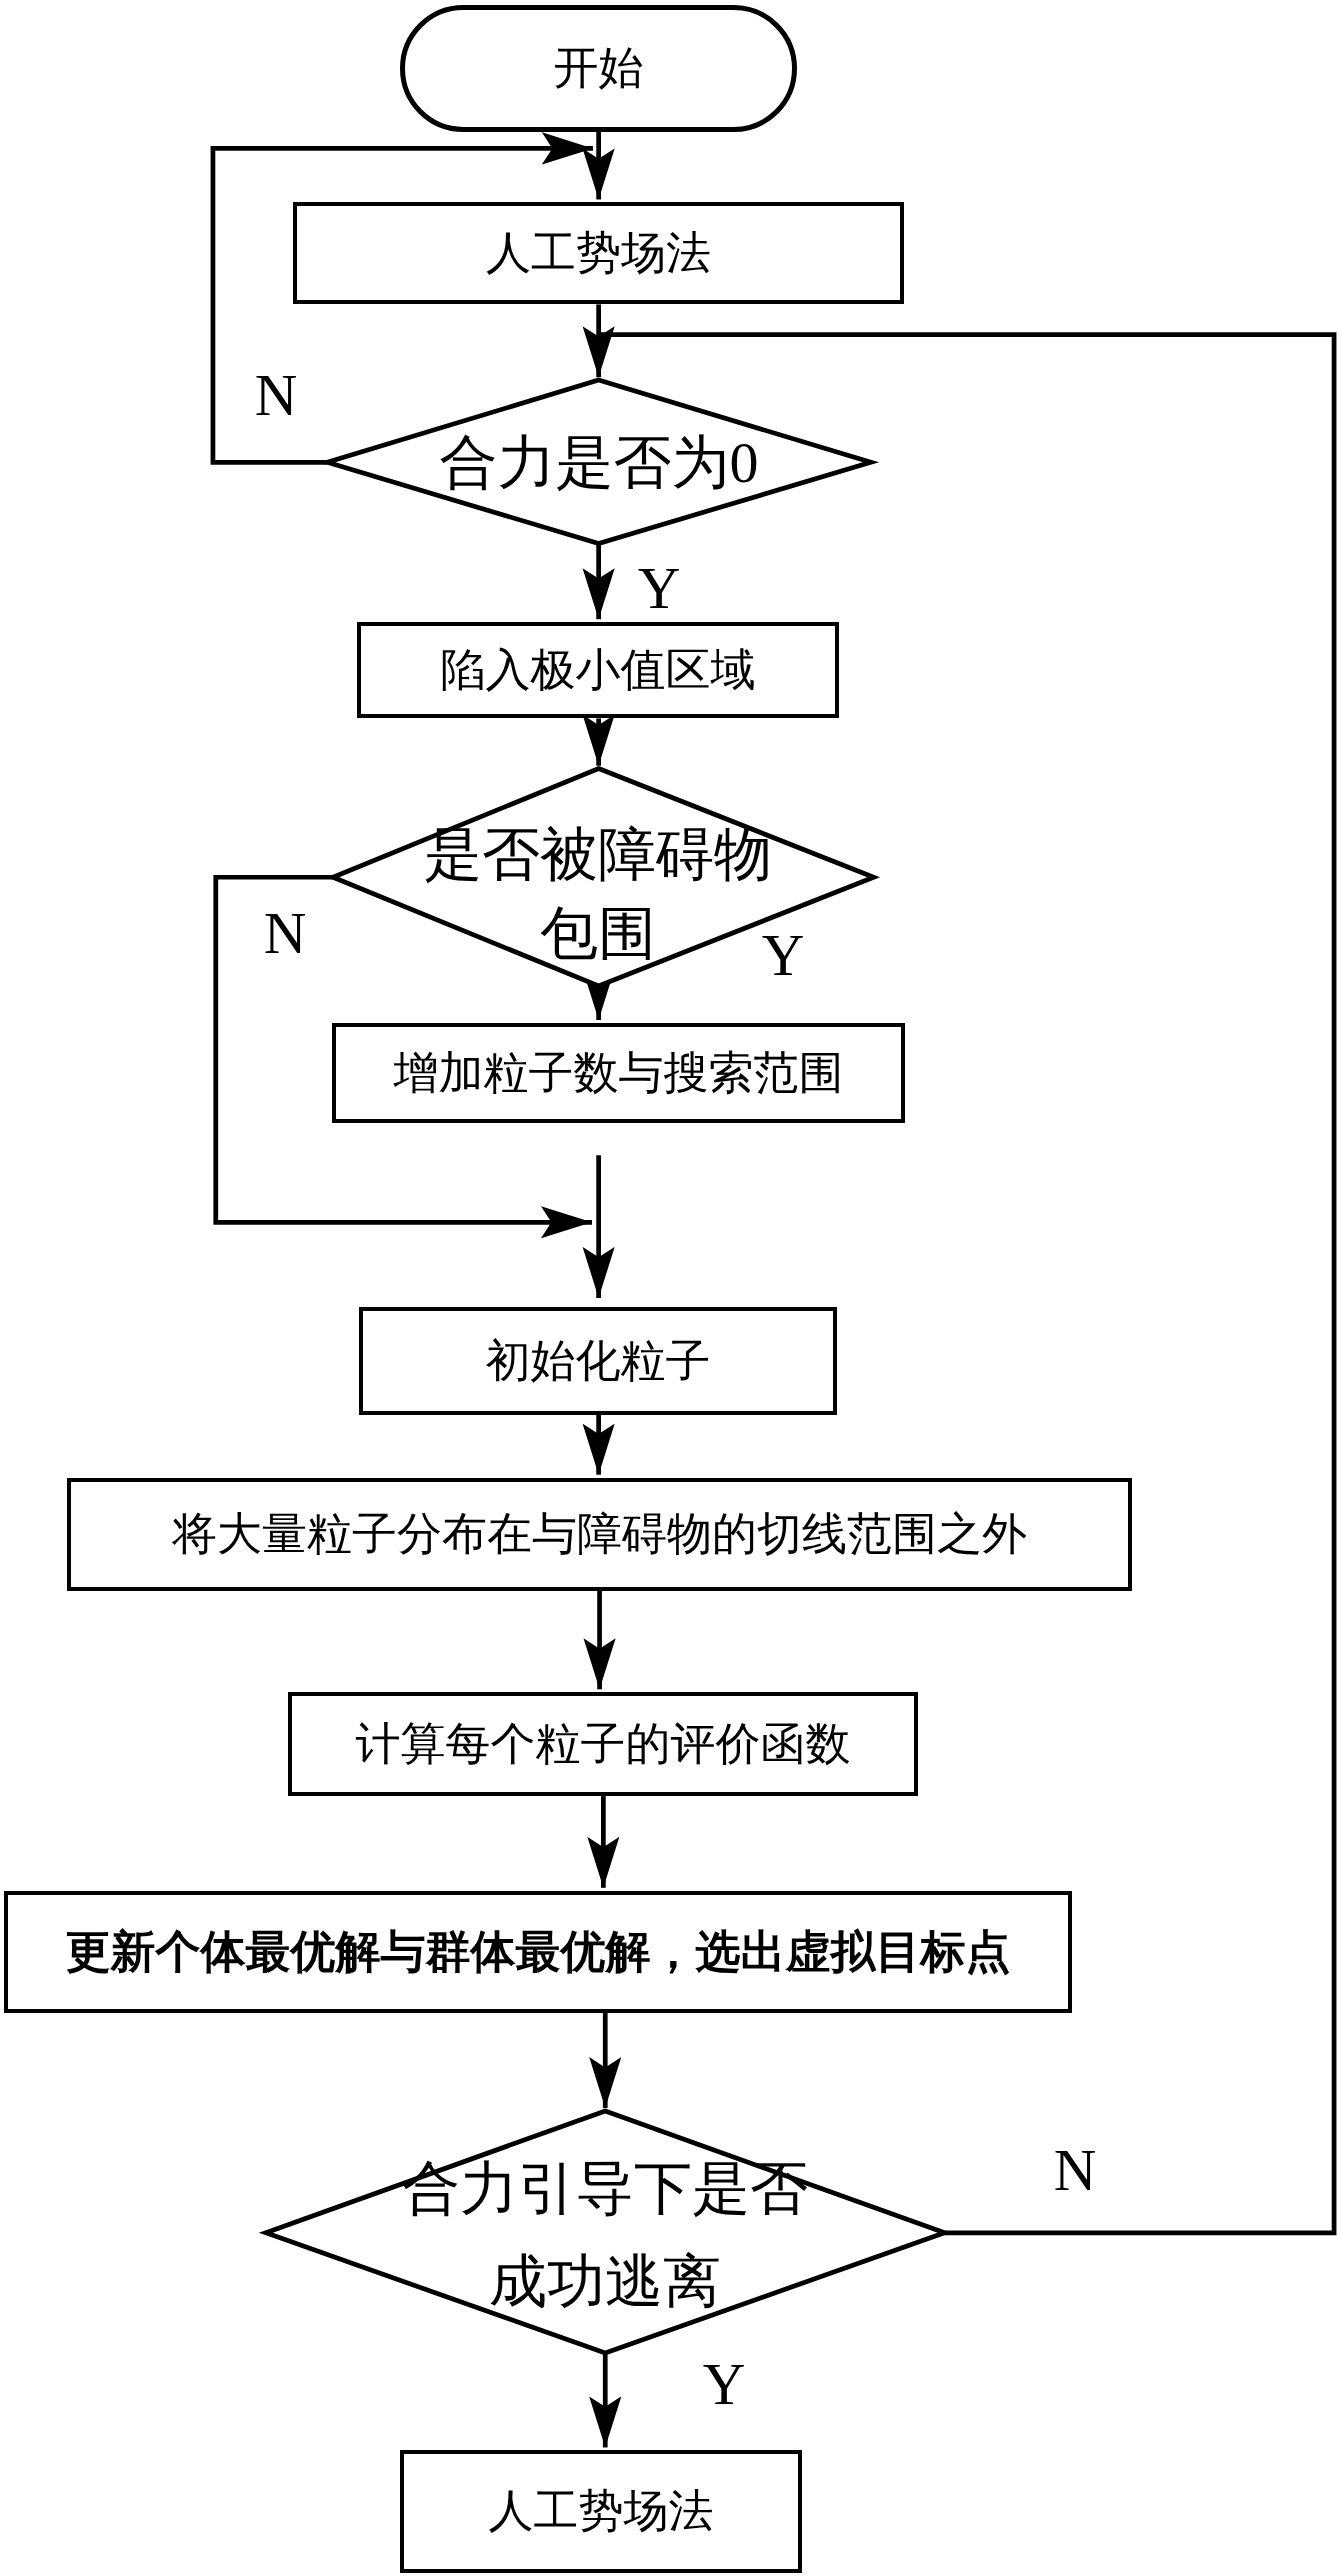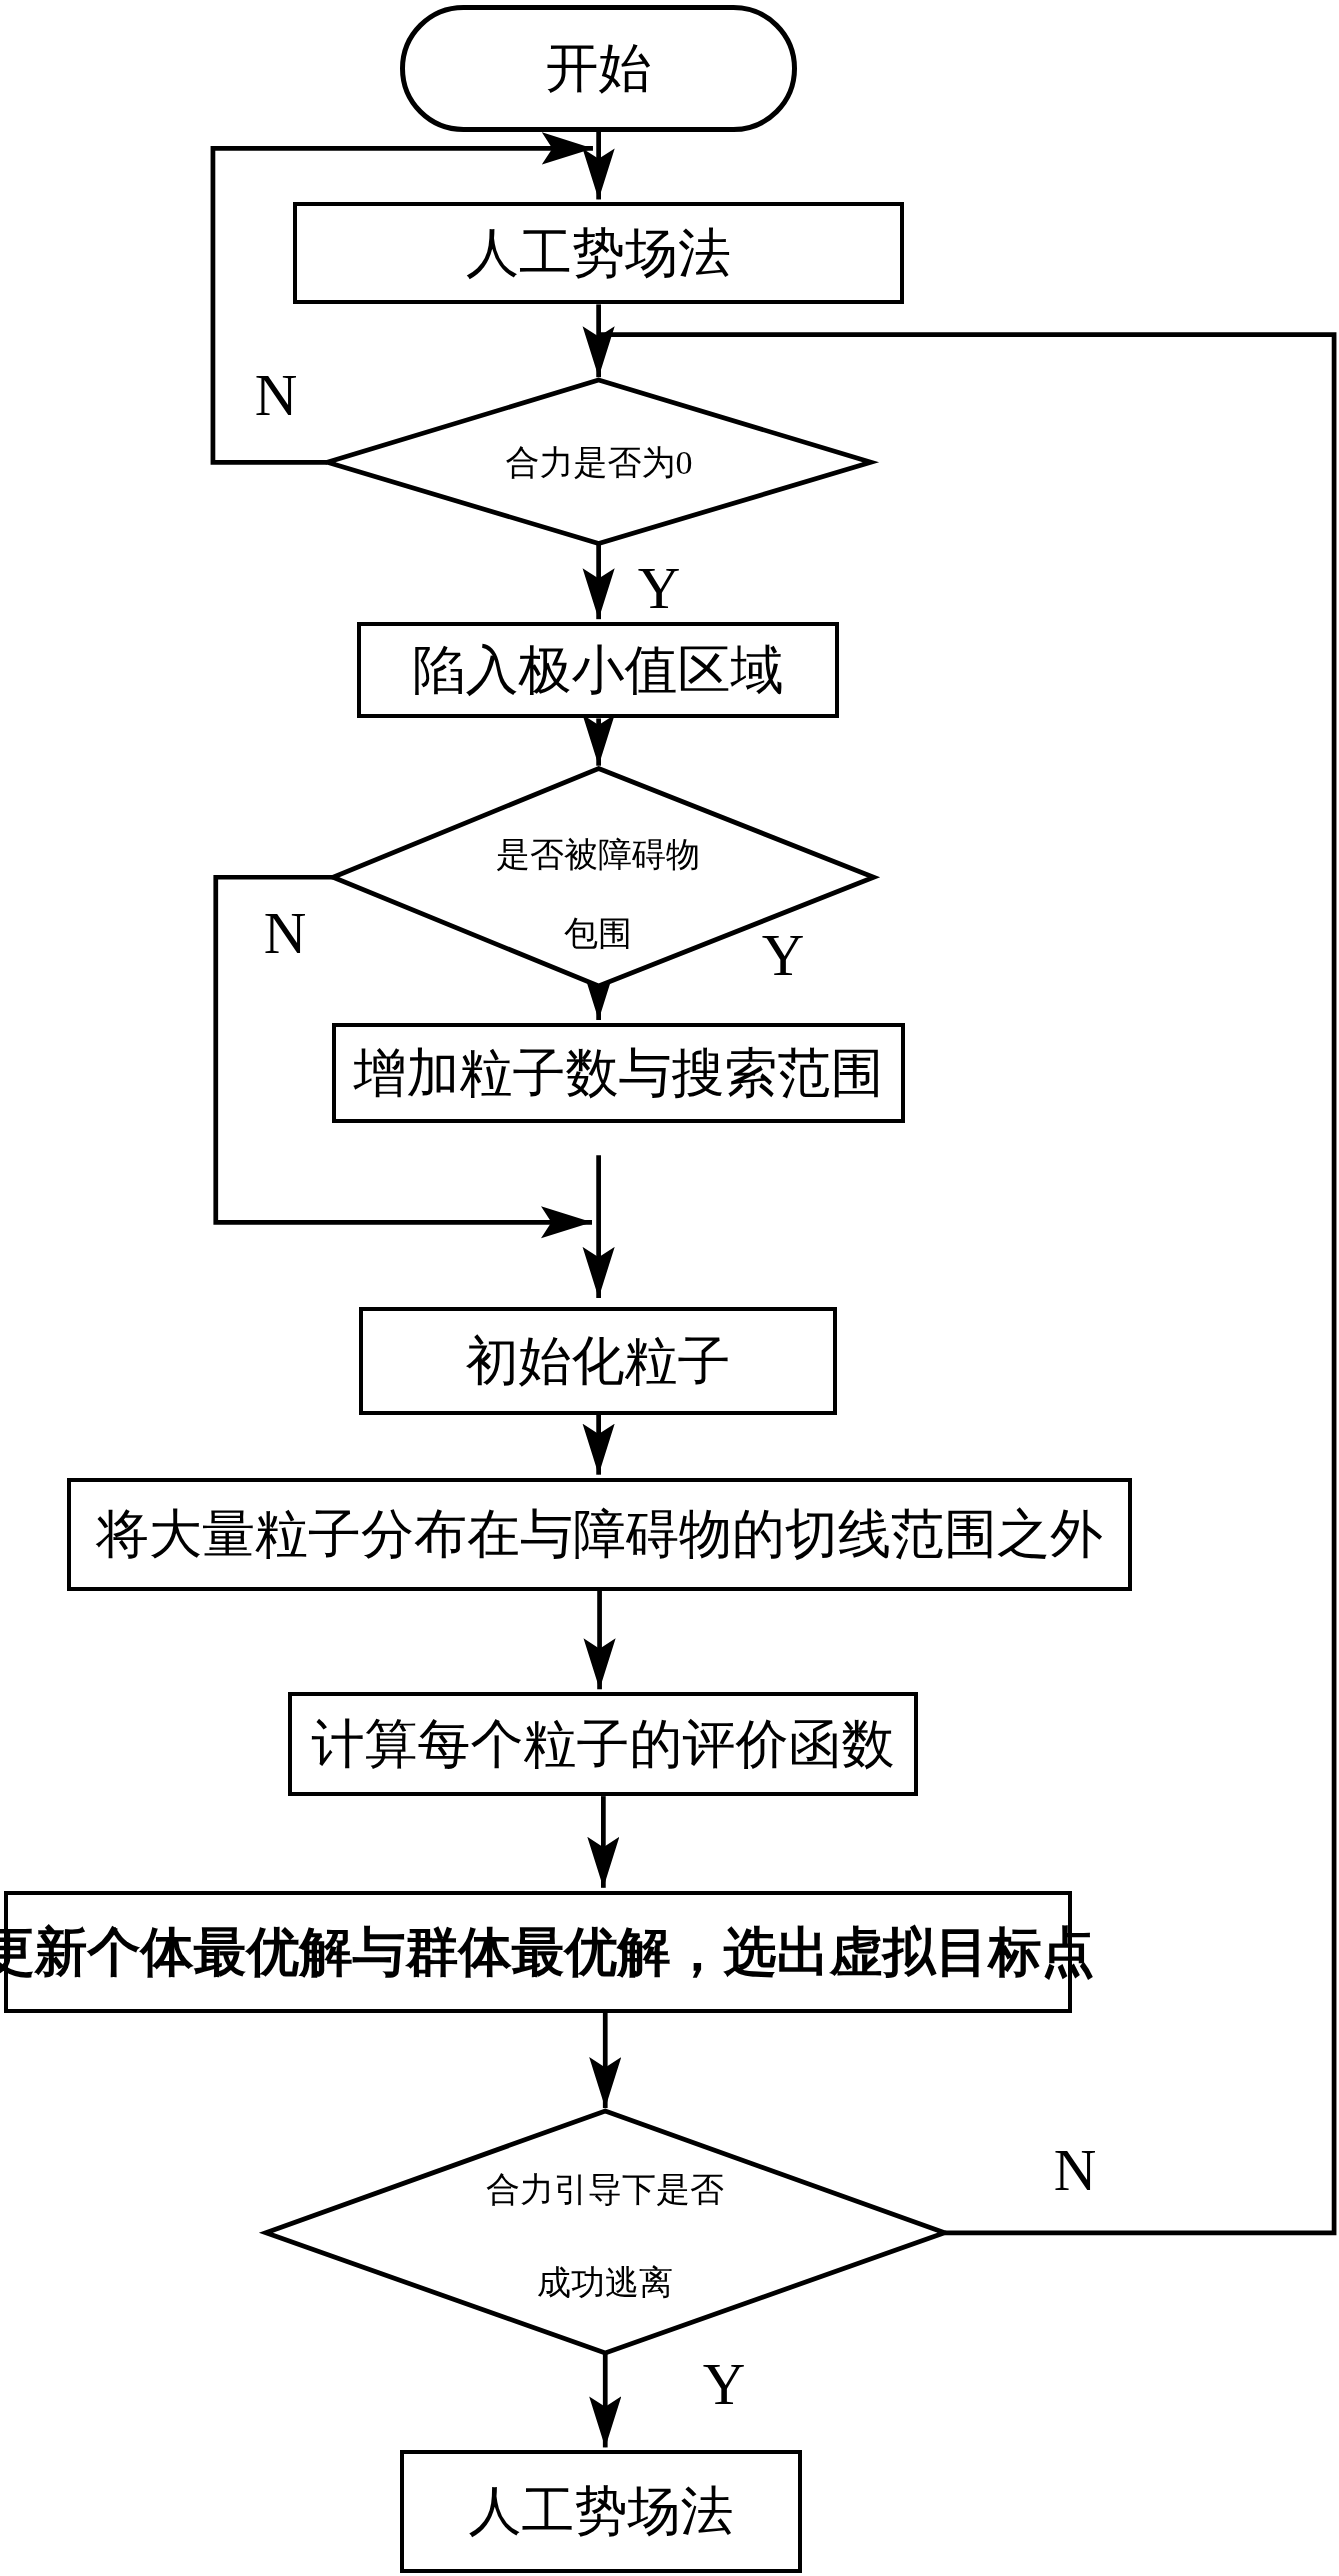--- a/index.html
+++ b/index.html
@@ -6,26 +6,26 @@
   body{
     width:1340px;height:2576px;position:relative;background:#ffffff;
     font-family:"Liberation Serif","DejaVu Serif",serif;color:#000;
     overflow:hidden;
   }
   .layer{position:absolute;left:0;top:0;width:1340px;height:2576px;}
   svg.layer{pointer-events:none;}
   .node{
     position:absolute;box-sizing:border-box;background:#fff;
     border:4.7px solid #000;display:flex;align-items:center;justify-content:center;
-    text-align:center;font-size:53px;line-height:1.25;white-space:nowrap;
+    text-align:center;font-size:45px;line-height:1.25;white-space:nowrap;
   }
   .stadium{border-radius:68px;border-width:5.7px;}
   .dtext{
     position:absolute;transform:translate(-50%,-50%);text-align:center;
-    font-size:34px;line-height:1.0;white-space:nowrap;
+    font-size:58px;line-height:1.0;white-space:nowrap;
   }
   .dtext .ln{display:block;text-align:center;}
   .d2text .ln{line-height:79px;}
   .d3text .ln{line-height:93px;font-family:Liberation Mono, monospace;}
   .blabel{
     position:absolute;transform:translate(-50%,-50%);
     font-size:59px;line-height:1;
   }
 </style>
 </head>

